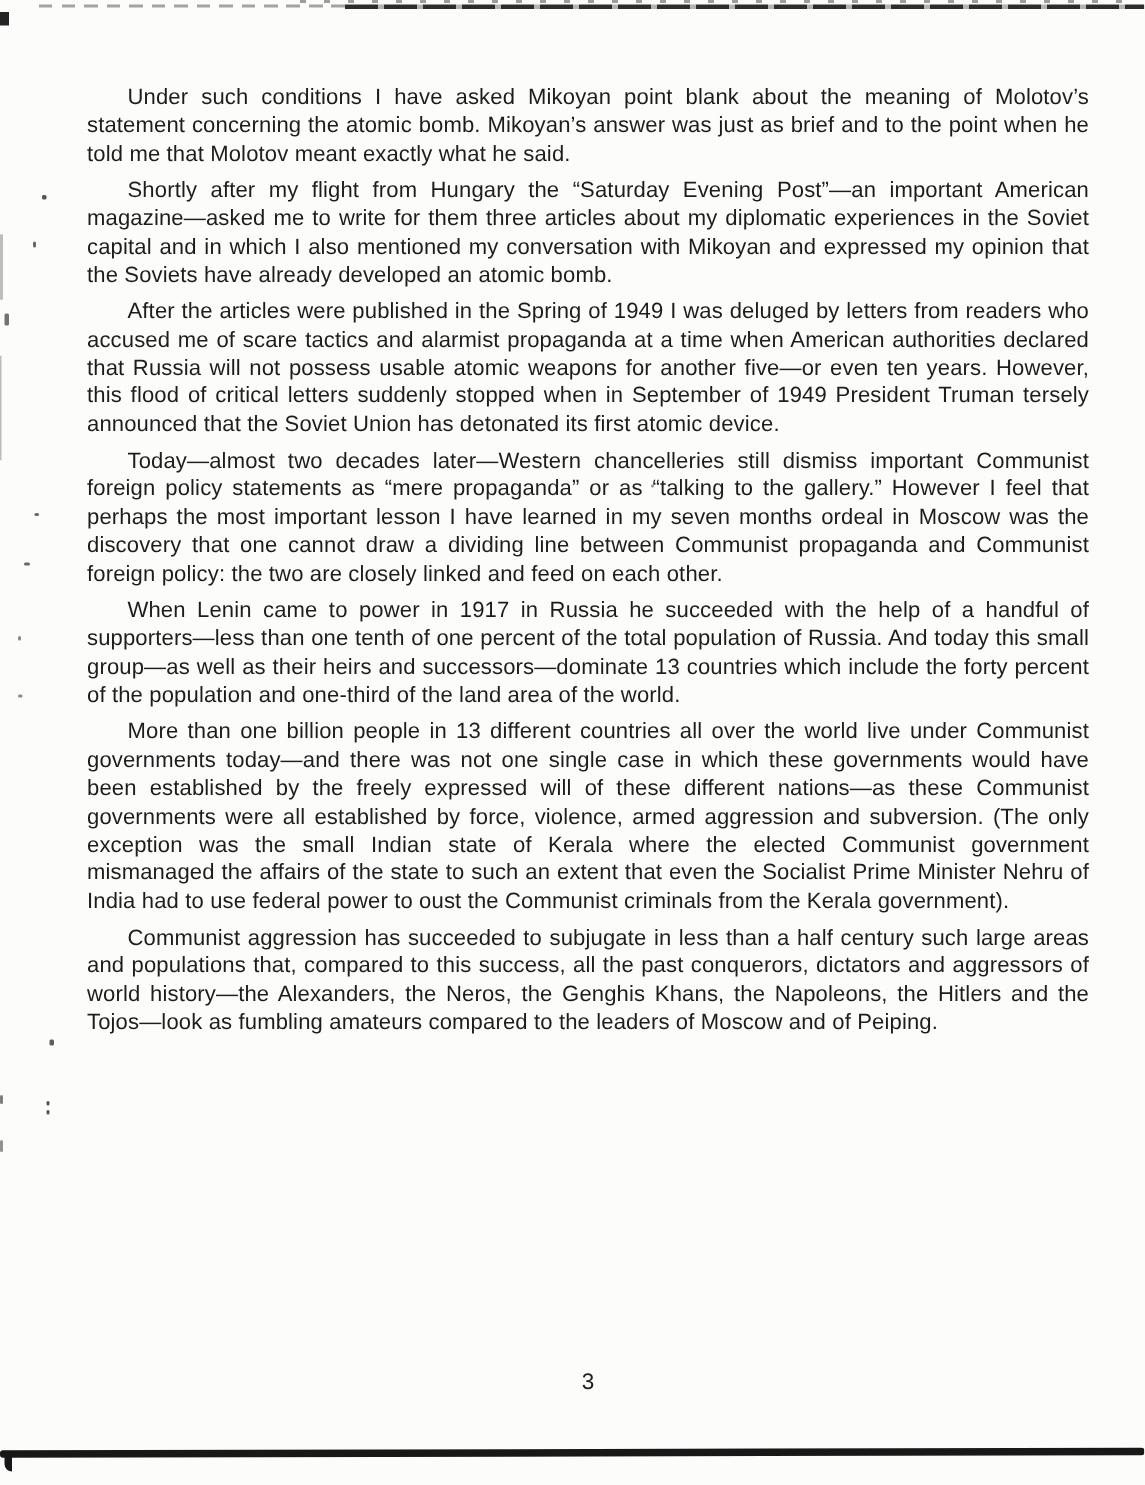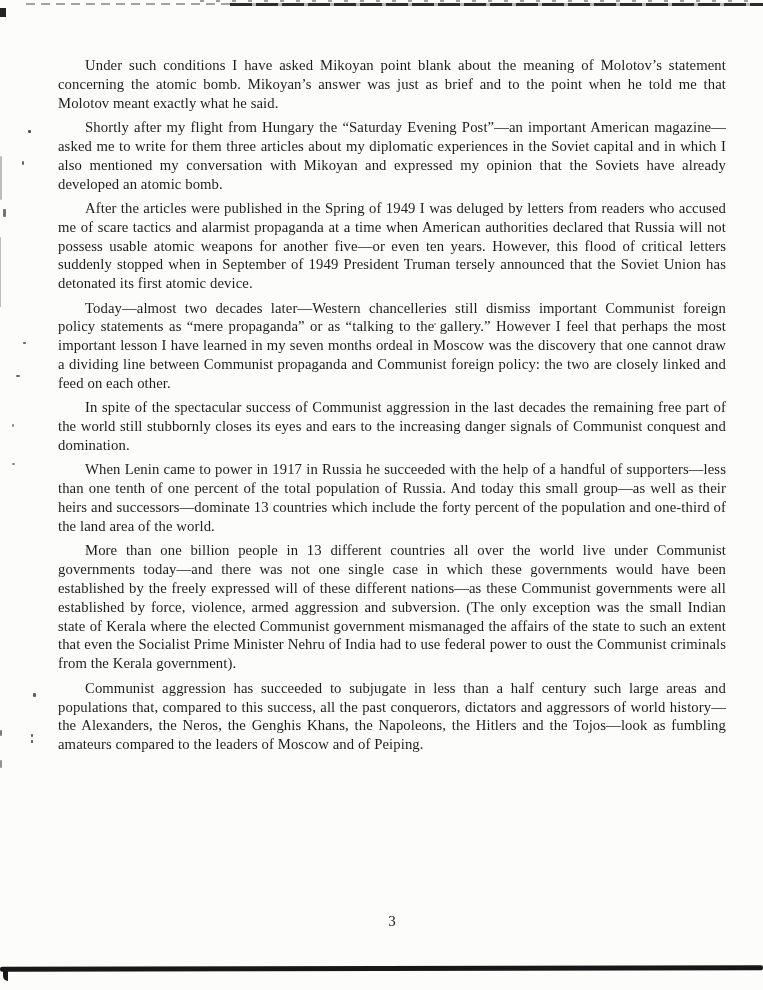--- a/index.html
+++ b/index.html
@@ -6,21 +6,21 @@
     margin: 0;
     padding: 0;
     background: #fcfcfb;
   }
   .page {
     position: relative;
     width: 763px;
     height: 990px;
     background: #fcfcfb;
     overflow: hidden;
-    font-family: Liberation Serif, serif;
+    font-family: Liberation Sans, sans-serif;
     color: #1d1d1d;
   }
 
   
   .text-block {
     position: absolute;
     left: 58px;
     top: 56px;
     width: 668px;
     font-size: 14.7px;
@@ -90,21 +90,20 @@
   <div class="artifact top-dots"></div>
   <div class="artifact top-line-light"></div>
   <div class="artifact top-line-dark"></div>
   <div class="artifact top-corner-mark"></div>
 
   <div class="text-block">
     <p>Under such conditions I have asked Mikoyan point blank about the meaning of Molotov’s statement concerning the atomic bomb. Mikoyan’s answer was just as brief and to the point when he told me that Molotov meant exactly what he said.</p>
     <p>Shortly after my flight from Hungary the “Saturday Evening Post”—an important American magazine—asked me to write for them three articles about my diplomatic experiences in the Soviet capital and in which I also mentioned my conversation with Mikoyan and expressed my opinion that the Soviets have already developed an atomic bomb.</p>
     <p>After the articles were published in the Spring of 1949 I was deluged by letters from readers who accused me of scare tactics and alarmist propaganda at a time when American authorities declared that Russia will not possess usable atomic weapons for another five—or even ten years. However, this flood of critical letters suddenly stopped when in September of 1949 President Truman tersely announced that the Soviet Union has detonated its first atomic device.</p>
     <p>Today—almost two decades later—Western chancelleries still dismiss important Communist foreign policy statements as “mere propaganda” or as “talking to the gallery.” However I feel that perhaps the most important lesson I have learned in my seven months ordeal in Moscow was the discovery that one cannot draw a dividing line between Communist propaganda and Communist foreign policy: the two are closely linked and feed on each other.</p>
-    <p>In spite of the spectacular success of Communist aggression in the last decades the remaining free part of the world still stubbornly closes its eyes and ears to the increasing danger signals of Communist conquest and domination.</p>
     <p>When Lenin came to power in 1917 in Russia he succeeded with the help of a handful of supporters—less than one tenth of one percent of the total population of Russia. And today this small group—as well as their heirs and successors—dominate 13 countries which include the forty percent of the population and one-third of the land area of the world.</p>
     <p>More than one billion people in 13 different countries all over the world live under Communist governments today—and there was not one single case in which these governments would have been established by the freely expressed will of these different nations—as these Communist governments were all established by force, violence, armed aggression and subversion. (The only exception was the small Indian state of Kerala where the elected Communist government mismanaged the affairs of the state to such an extent that even the Socialist Prime Minister Nehru of India had to use federal power to oust the Communist criminals from the Kerala government).</p>
     <p>Communist aggression has succeeded to subjugate in less than a half century such large areas and populations that, compared to this success, all the past conquerors, dictators and aggressors of world history—the Alexanders, the Neros, the Genghis Khans, the Napoleons, the Hitlers and the Tojos—look as fumbling amateurs compared to the leaders of Moscow and of Peiping.</p>
   </div>
 
   <div class="page-number">3</div>
 
   <div class="artifact bottom-line"></div>
   <div class="artifact bottom-corner"></div>
 

